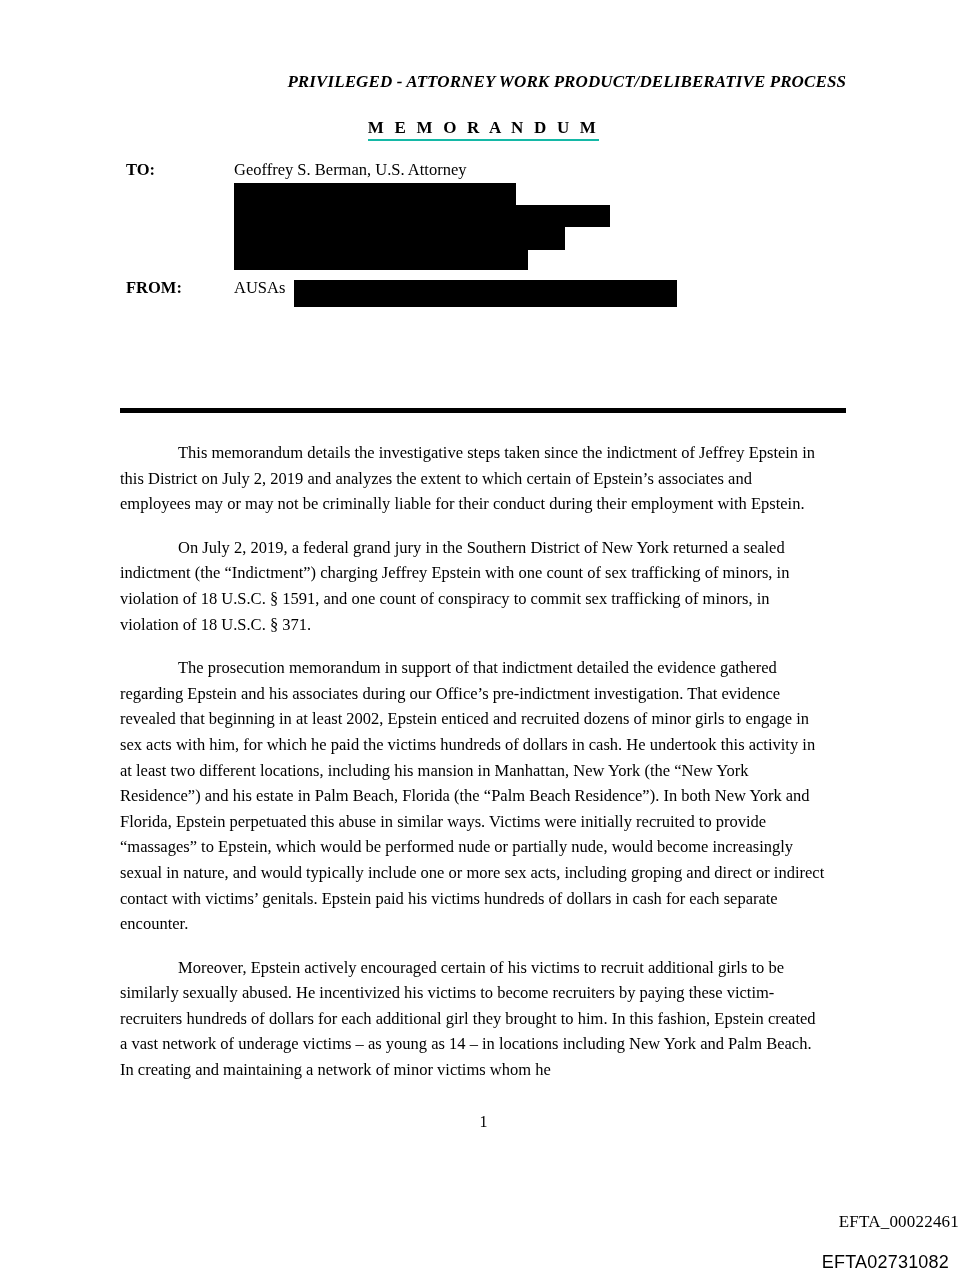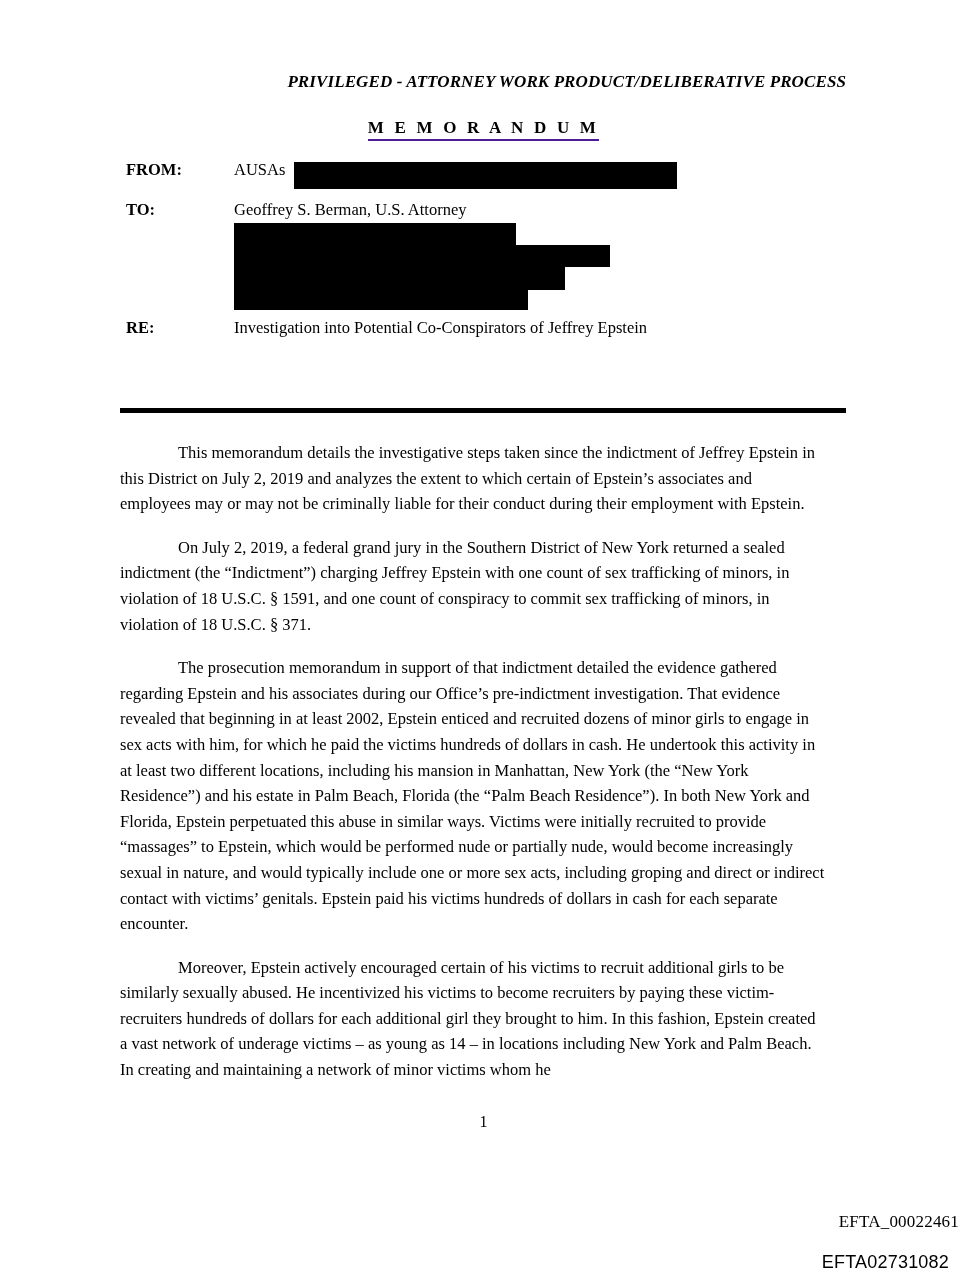--- a/index.html
+++ b/index.html
@@ -41,21 +41,21 @@
     top: 118px;
     left: 0;
     width: 967px;
     text-align: center;
     font-weight: bold;
     font-size: 17px;
     letter-spacing: 3.2px;
   }
   .memo-title .underline {
     display: inline-block;
-    border-bottom: 2px solid #4c1d95;
+    border-bottom: 2px solid #14b8a6;
     padding-bottom: 1px;
   }
 
   
   .fields {
     position: absolute;
     top: 160px;
     left: 126px;
     width: 720px;
     font-size: 16.5px;
@@ -168,41 +168,37 @@
 
   <div class="classification">
     <span class="line">PRIVILEGED - ATTORNEY WORK PRODUCT/DELIBERATIVE PROCESS</span>
   </div>
 
   <div class="memo-title">
     <span class="underline">M E M O R A N D U M</span>
   </div>
 
   <div class="fields">
-
-    <div class="field-row row-from">
-      <span class="field-label">FROM:</span>
-      <span class="field-value">AUSAs</span>
-      <span class="redaction redact-from"></span>
-    </div>
 
     <div class="field-row row-to">
       <span class="field-label">TO:</span>
       <span class="field-value">Geoffrey S. Berman, U.S. Attorney</span>
       <span class="redaction redact-to-1"></span>
       <span class="redaction redact-to-2"></span>
       <span class="redaction redact-to-3"></span>
       <span class="redaction redact-to-4"></span>
     </div>
 
-
-    <div class="field-row row-re">
-      <span class="field-label">RE:</span>
-      <span class="field-value">Investigation into Potential Co-Conspirators of Jeffrey Epstein</span>
+    <div class="field-row row-from">
+      <span class="field-label">FROM:</span>
+      <span class="field-value">AUSAs</span>
+      <span class="redaction redact-from"></span>
     </div>
+
+
 
   </div>
 
   <div class="rule"></div>
 
   <div class="body">
     <p>This memorandum details the investigative steps taken since the indictment of Jeffrey Epstein in this District on July 2, 2019 and analyzes the extent to which certain of Epstein’s associates and employees may or may not be criminally liable for their conduct during their employment with Epstein.</p>
 
 
     <p>On July 2, 2019, a federal grand jury in the Southern District of New York returned a sealed indictment (the “Indictment”) charging Jeffrey Epstein with one count of sex trafficking of minors, in violation of 18 U.S.C. § 1591, and one count of conspiracy to commit sex trafficking of minors, in violation of 18 U.S.C. § 371.</p>

